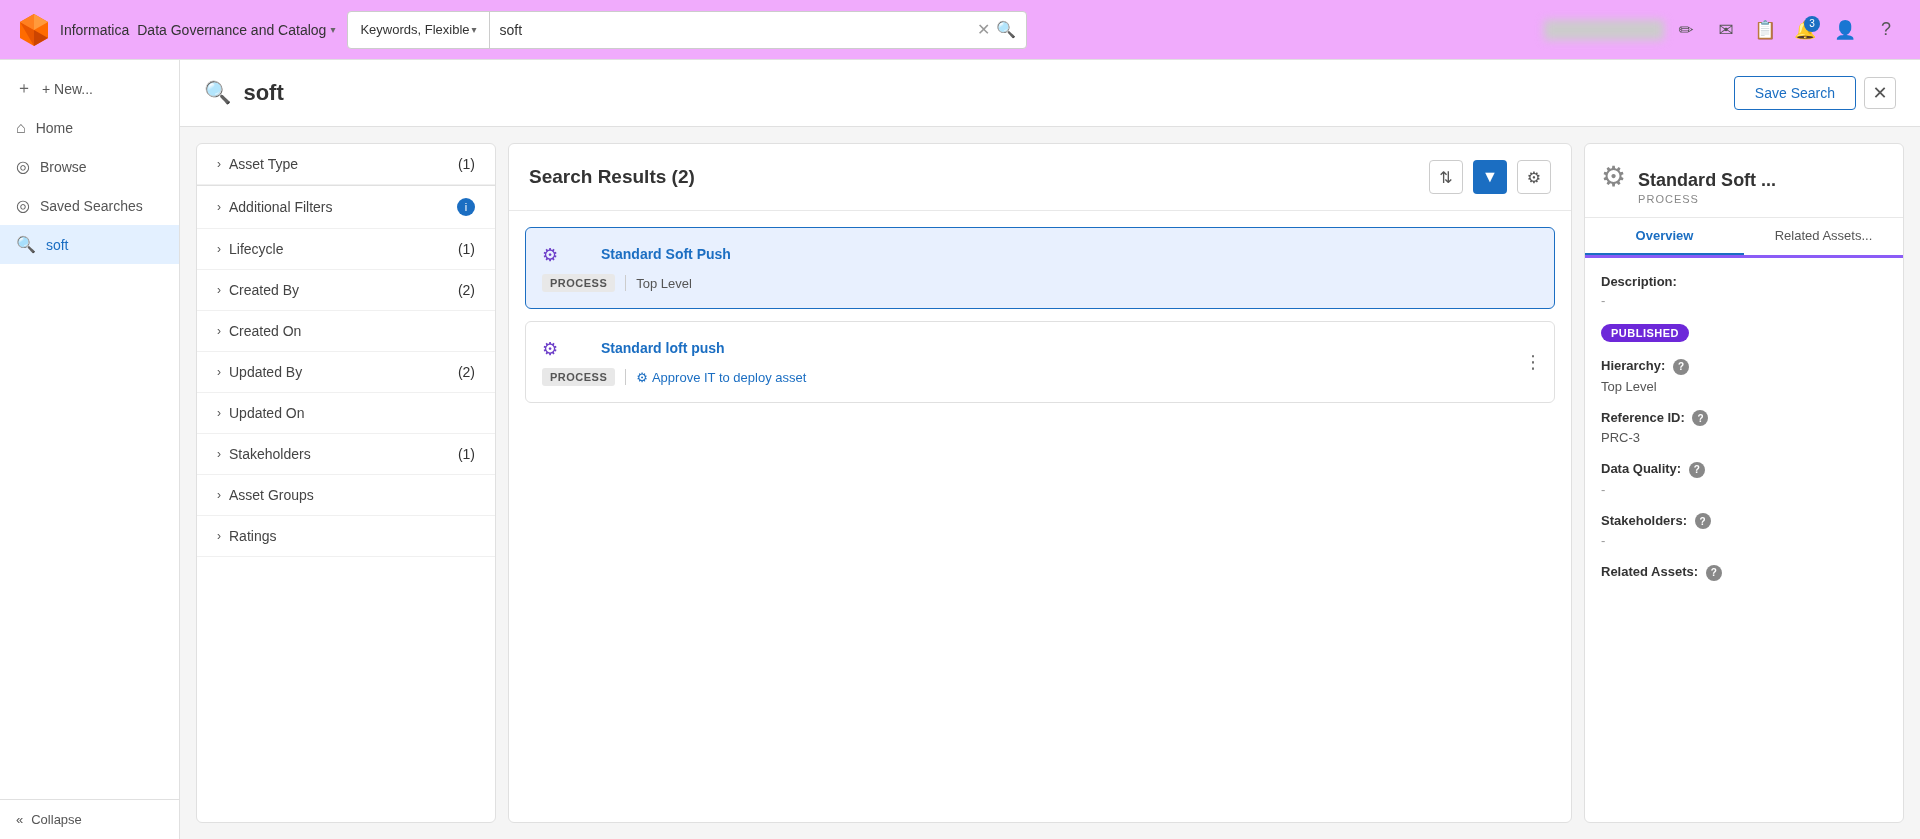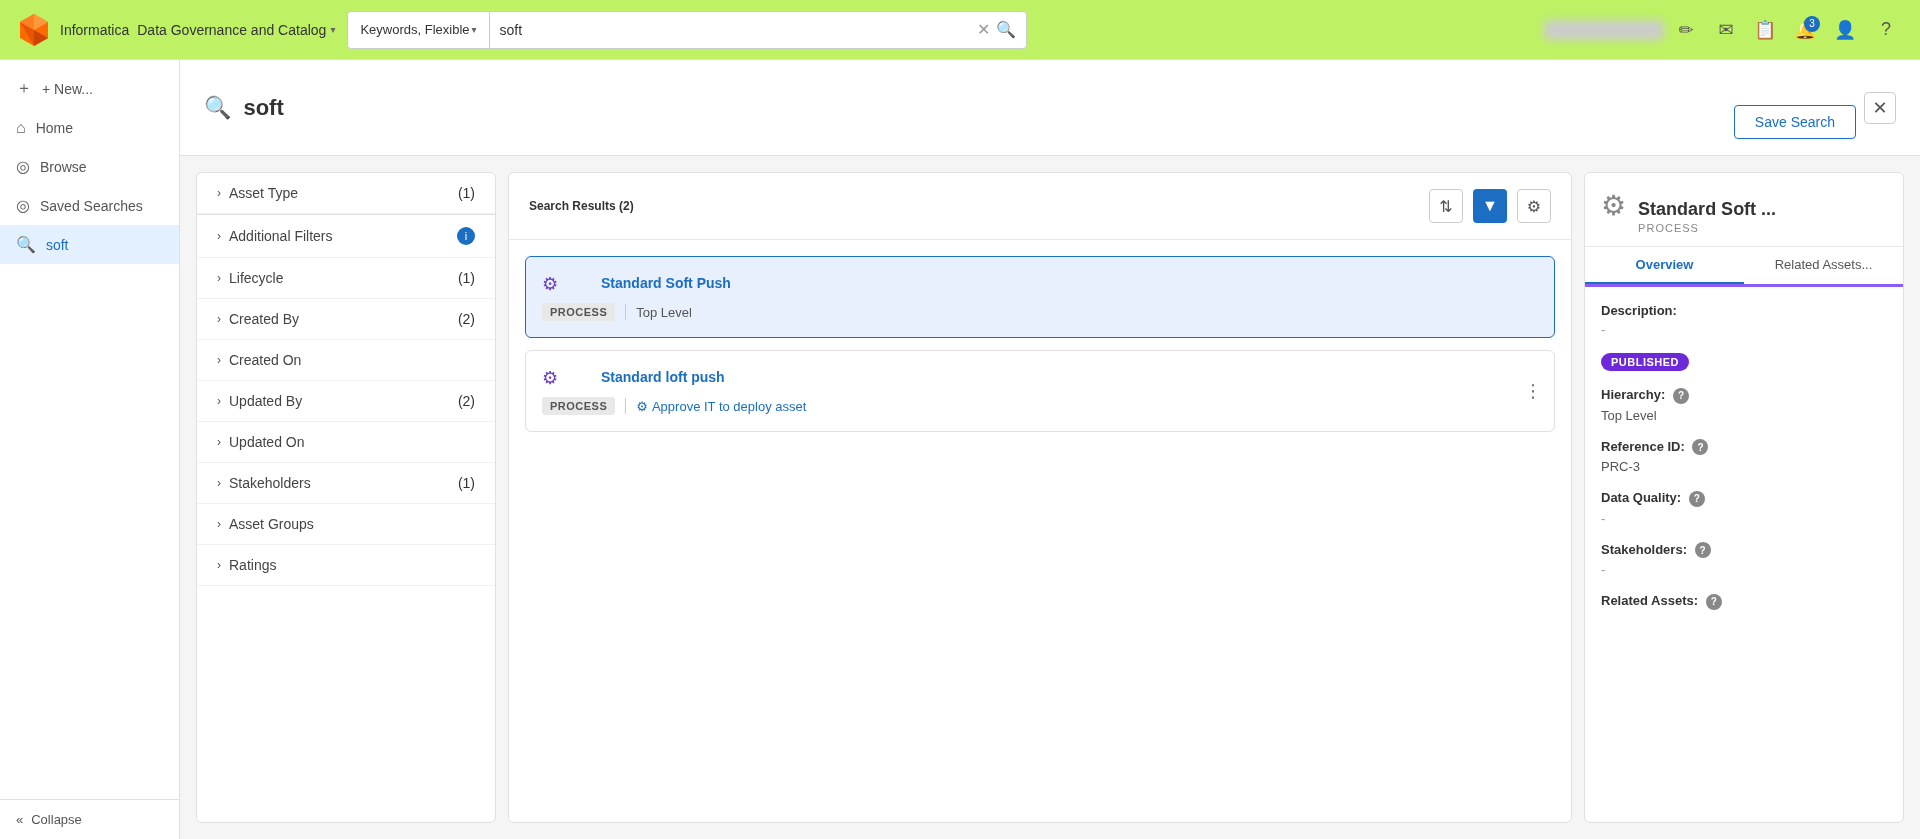--- a/index.html
+++ b/index.html
@@ -1,21 +1,21 @@
 <!DOCTYPE html>
 <html><head>
   <meta charset="utf-8">
   <style>
     * { box-sizing: border-box; margin: 0; padding: 0; }
     body { font-family: 'Segoe UI', Arial, sans-serif; font-size: 14px; background: #f5f5f5; color: #333; height: 839px; overflow: hidden; }
 
     
     .topnav {
       display: flex; align-items: center; height: 60px;
-      background: #bef264; border-bottom: 1px solid #e0e0e0;
+      background: #f0abfc; border-bottom: 1px solid #e0e0e0;
       padding: 0 16px; gap: 12px; position: relative; z-index: 10;
     }
     .logo-area { display: flex; align-items: center; gap: 8px; min-width: 240px; }
     .app-title { font-size: 14px; color: #333; font-weight: 500; }
     .app-dropdown { display: flex; align-items: center; gap: 4px; cursor: pointer; color: #333; }
     .app-dropdown .chevron { font-size: 10px; color: #666; }
     .search-bar { display: flex; align-items: center; border: 1px solid #ccc; border-radius: 4px; background: #fff; flex: 1; max-width: 680px; height: 38px; }
     .search-type { display: flex; align-items: center; padding: 0 12px; border-right: 1px solid #ccc; cursor: pointer; gap: 2px; font-size: 13px; color: #333; white-space: nowrap; height: 100%; }
     .search-type .caret { font-size: 10px; color: #666; }
     .search-input-wrap { display: flex; align-items: center; flex: 1; padding: 0 10px; gap: 6px; }
@@ -39,39 +39,39 @@
     .sidebar-bottom { margin-top: auto; padding: 12px 16px; display: flex; align-items: center; gap: 8px; cursor: pointer; color: #555; font-size: 13px; border-top: 1px solid #e0e0e0; }
 
     
     .content-area { flex: 1; display: flex; flex-direction: column; overflow: hidden; }
 
     
     .page-header { display: flex; align-items: center; padding: 16px 24px; background: #fff; border-bottom: 1px solid #e0e0e0; gap: 12px; }
     .page-search-icon { font-size: 22px; color: #333; }
     .page-title { font-size: 22px; font-weight: 600; color: #333; }
     .header-actions { margin-left: auto; display: flex; align-items: center; gap: 8px; }
-    .save-search-btn { border: 1px solid #1b6ec2; color: #1b6ec2; background: #fff; border-radius: 4px; padding: 8px 20px; font-size: 14px; cursor: pointer; font-weight: 500; margin-top: 29px; }
+    .save-search-btn { border: 1px solid #1b6ec2; color: #1b6ec2; background: #fff; border-radius: 4px; padding: 8px 20px; font-size: 14px; cursor: pointer; font-weight: 500; }
     .close-btn { width: 32px; height: 32px; display: flex; align-items: center; justify-content: center; border: 1px solid #ccc; border-radius: 4px; cursor: pointer; color: #555; font-size: 18px; background: #fff; }
 
     
     .three-panel { display: flex; flex: 1; overflow: hidden; padding: 16px; gap: 12px; }
 
     
     .filters-panel { width: 300px; background: #fff; border-radius: 6px; border: 1px solid #e0e0e0; overflow-y: auto; flex-shrink: 0; }
     .filters-header { padding: 20px 20px 12px; font-size: 18px; font-weight: 600; color: #333; border-bottom: 1px solid #e8e8e8; }
     .filter-item { display: flex; align-items: center; gap: 8px; padding: 12px 20px; border-bottom: 1px solid #f0f0f0; cursor: pointer; font-size: 14px; color: #444; }
     .filter-chevron { color: #555; font-size: 12px; }
     .filter-label { flex: 1; }
     .filter-count { color: #333; font-weight: 500; }
     .filter-info-icon { width: 18px; height: 18px; border-radius: 50%; background: #1b6ec2; color: #fff; font-size: 11px; display: flex; align-items: center; justify-content: center; }
 
     
     .results-panel { flex: 1; background: #fff; border-radius: 6px; border: 1px solid #e0e0e0; display: flex; flex-direction: column; overflow: hidden; min-width: 0; }
     .results-header { display: flex; align-items: center; padding: 16px 20px; border-bottom: 1px solid #e8e8e8; gap: 10px; }
-    .results-title { font-size: 12px; font-weight: 600; color: #333; flex: 1; }
+    .results-title { font-size: 19px; font-weight: 600; color: #333; flex: 1; }
     .sort-btn { width: 34px; height: 34px; display: flex; align-items: center; justify-content: center; border: 1px solid #ccc; border-radius: 4px; cursor: pointer; color: #555; background: #fff; font-size: 16px; }
     .filter-btn-active { width: 34px; height: 34px; display: flex; align-items: center; justify-content: center; border-radius: 4px; cursor: pointer; background: #1b6ec2; color: #fff; font-size: 16px; }
     .settings-btn { width: 34px; height: 34px; display: flex; align-items: center; justify-content: center; border: 1px solid #ccc; border-radius: 4px; cursor: pointer; color: #555; background: #fff; font-size: 16px; }
     .results-list { flex: 1; overflow-y: auto; padding: 16px; display: flex; flex-direction: column; gap: 12px; }
     .result-card { border: 1px solid #e0e0e0; border-radius: 6px; padding: 16px; cursor: pointer; position: relative; }
     .result-card.selected { background: #e8f0fe; border-color: #1b6ec2; }
     .result-card-title { display: flex; align-items: center; gap: 8px; margin-bottom: 10px; }
     .process-icon { width: 20px; height: 20px; color: #6e40c9; font-size: 18px; }
     .result-name { font-size: 14px; color: #1b6ec2; font-weight: 700; margin-left: 31px; }
     .result-meta { display: flex; align-items: center; gap: 10px; }

